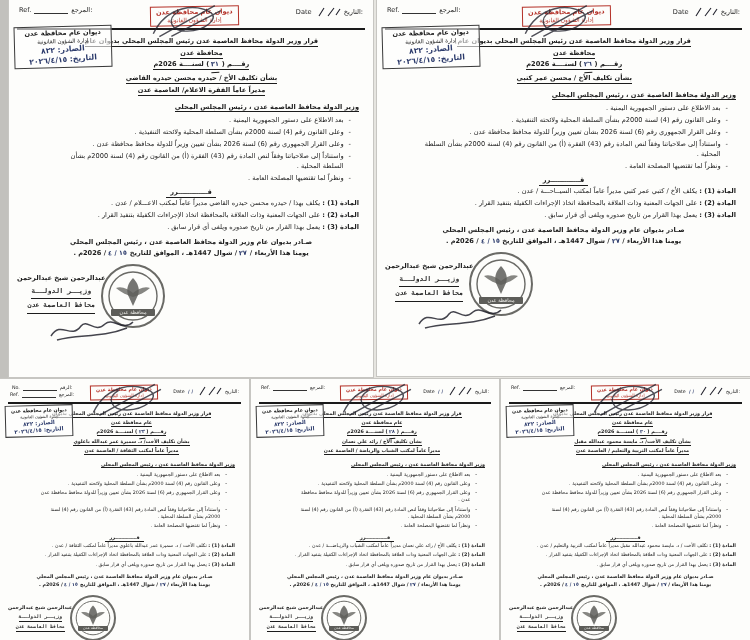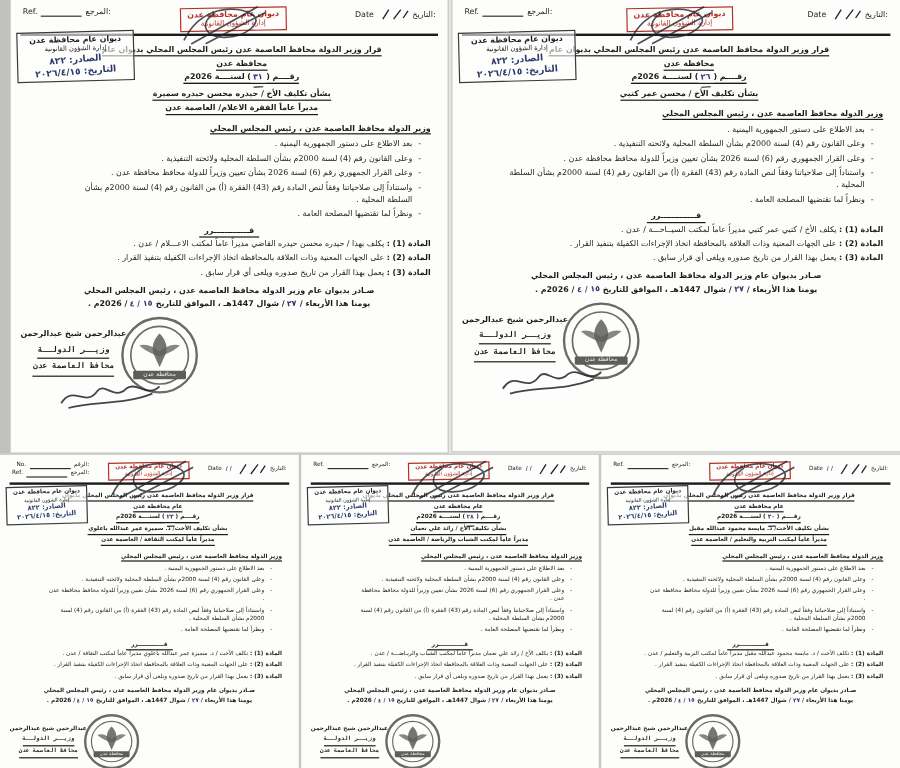--- a/index.html
+++ b/index.html
@@ -12,21 +12,21 @@
   .doc-1{left:377px;top:0;width:373px;height:376px;font-size:6.6px;}
   .doc-2{left:0;top:379px;width:249px;height:261px;font-size:4.8px;}
   .doc-3{left:251px;top:379px;width:248px;height:261px;font-size:4.8px;}
   .doc-4{left:501px;top:379px;width:249px;height:261px;font-size:4.8px;}
   .doc-2 .legal-box,.doc-3 .legal-box,.doc-4 .legal-box{width:62px;}
   .doc-2 .seal,.doc-3 .seal,.doc-4 .seal{width:42px;height:42px;}
 
   .inner{position:relative;width:100%;height:100%;padding:4px 8px;box-sizing:border-box;}
   .hdr{display:flex;justify-content:space-between;align-items:flex-start;direction:ltr;padding:2px 2px 1px 2px;}
   .hdr-zone{display:flex;align-items:center;gap:3px;white-space:nowrap;}
-  .hdr-left{flex-direction:column;align-items:flex-end;gap:1px;}
+  .hdr-left{flex-direction:column;align-items:center;gap:1px;}
   .ref-row{display:flex;gap:3px;align-items:center;}
   .blank-line{display:inline-block;border-bottom:1px solid #333;width:34px;height:1em;}
   .hdr-rule{border-bottom:2px solid #1a1a1a;margin:1px 0 2px 0;}
   .redstamp{border:1px solid #b43128;color:#b43128;font-weight:bold;text-align:center;padding:1px 5px;transform:rotate(-1deg);line-height:1.25;position:relative;}
   .redstamp .rs2{font-weight:normal;font-size:.9em;}
   .scribble{position:absolute;pointer-events:none;}
   .legal-box{position:absolute;left:5px;top:26px;width:92px;border:1.2px solid #3a3a3a;text-align:center;padding:2px 2px;transform:rotate(-1.5deg);background:rgba(255,255,255,.6);line-height:1.3;}
   .legal-box .lb1{font-weight:bold;}
   .legal-box .lb2{font-size:.85em;}
   .ink{color:#2b3a6b;font-weight:bold;transform:rotate(-3deg);display:inline-block;}
@@ -100,21 +100,21 @@
         <div class="ink">التاريخ: ٢٠٢٦/٤/١٥</div>
       </div>
 
       <div class="titles">
         <div class="t"><span>قرار وزير الدولة محافظ العاصمة عدن رئيس المجلس المحلي بديوان عام محافظة عدن</span></div>
         <div class="t">
           <span><span>رقــــم (</span>
           <span class="ink">٣١</span>
           <span>) لسنــــة 2026م</span></span>
         </div>
-        <div class="t"><span>بشأن تكليف الأخ / حيدره محسن حيدره سميرة</span></div>
+        <div class="t"><span>بشأن تكليف الأخ / حيدره محسن حيدره القاضي</span></div>
         <div class="t"><span>مديراً عاماً الفقرة الاعلام/ العاصمة عدن</span></div>
       </div>
 
       <div class="body">
         <span class="authority">وزير الدولة محافظ العاصمة عدن ، رئيس المجلس المحلي</span>
 
         <div class="preamble">
           <div class="bullet">
                 <span class="dash">-</span>
                 <span>بعد الاطلاع على دستور الجمهورية اليمنية .</span>

